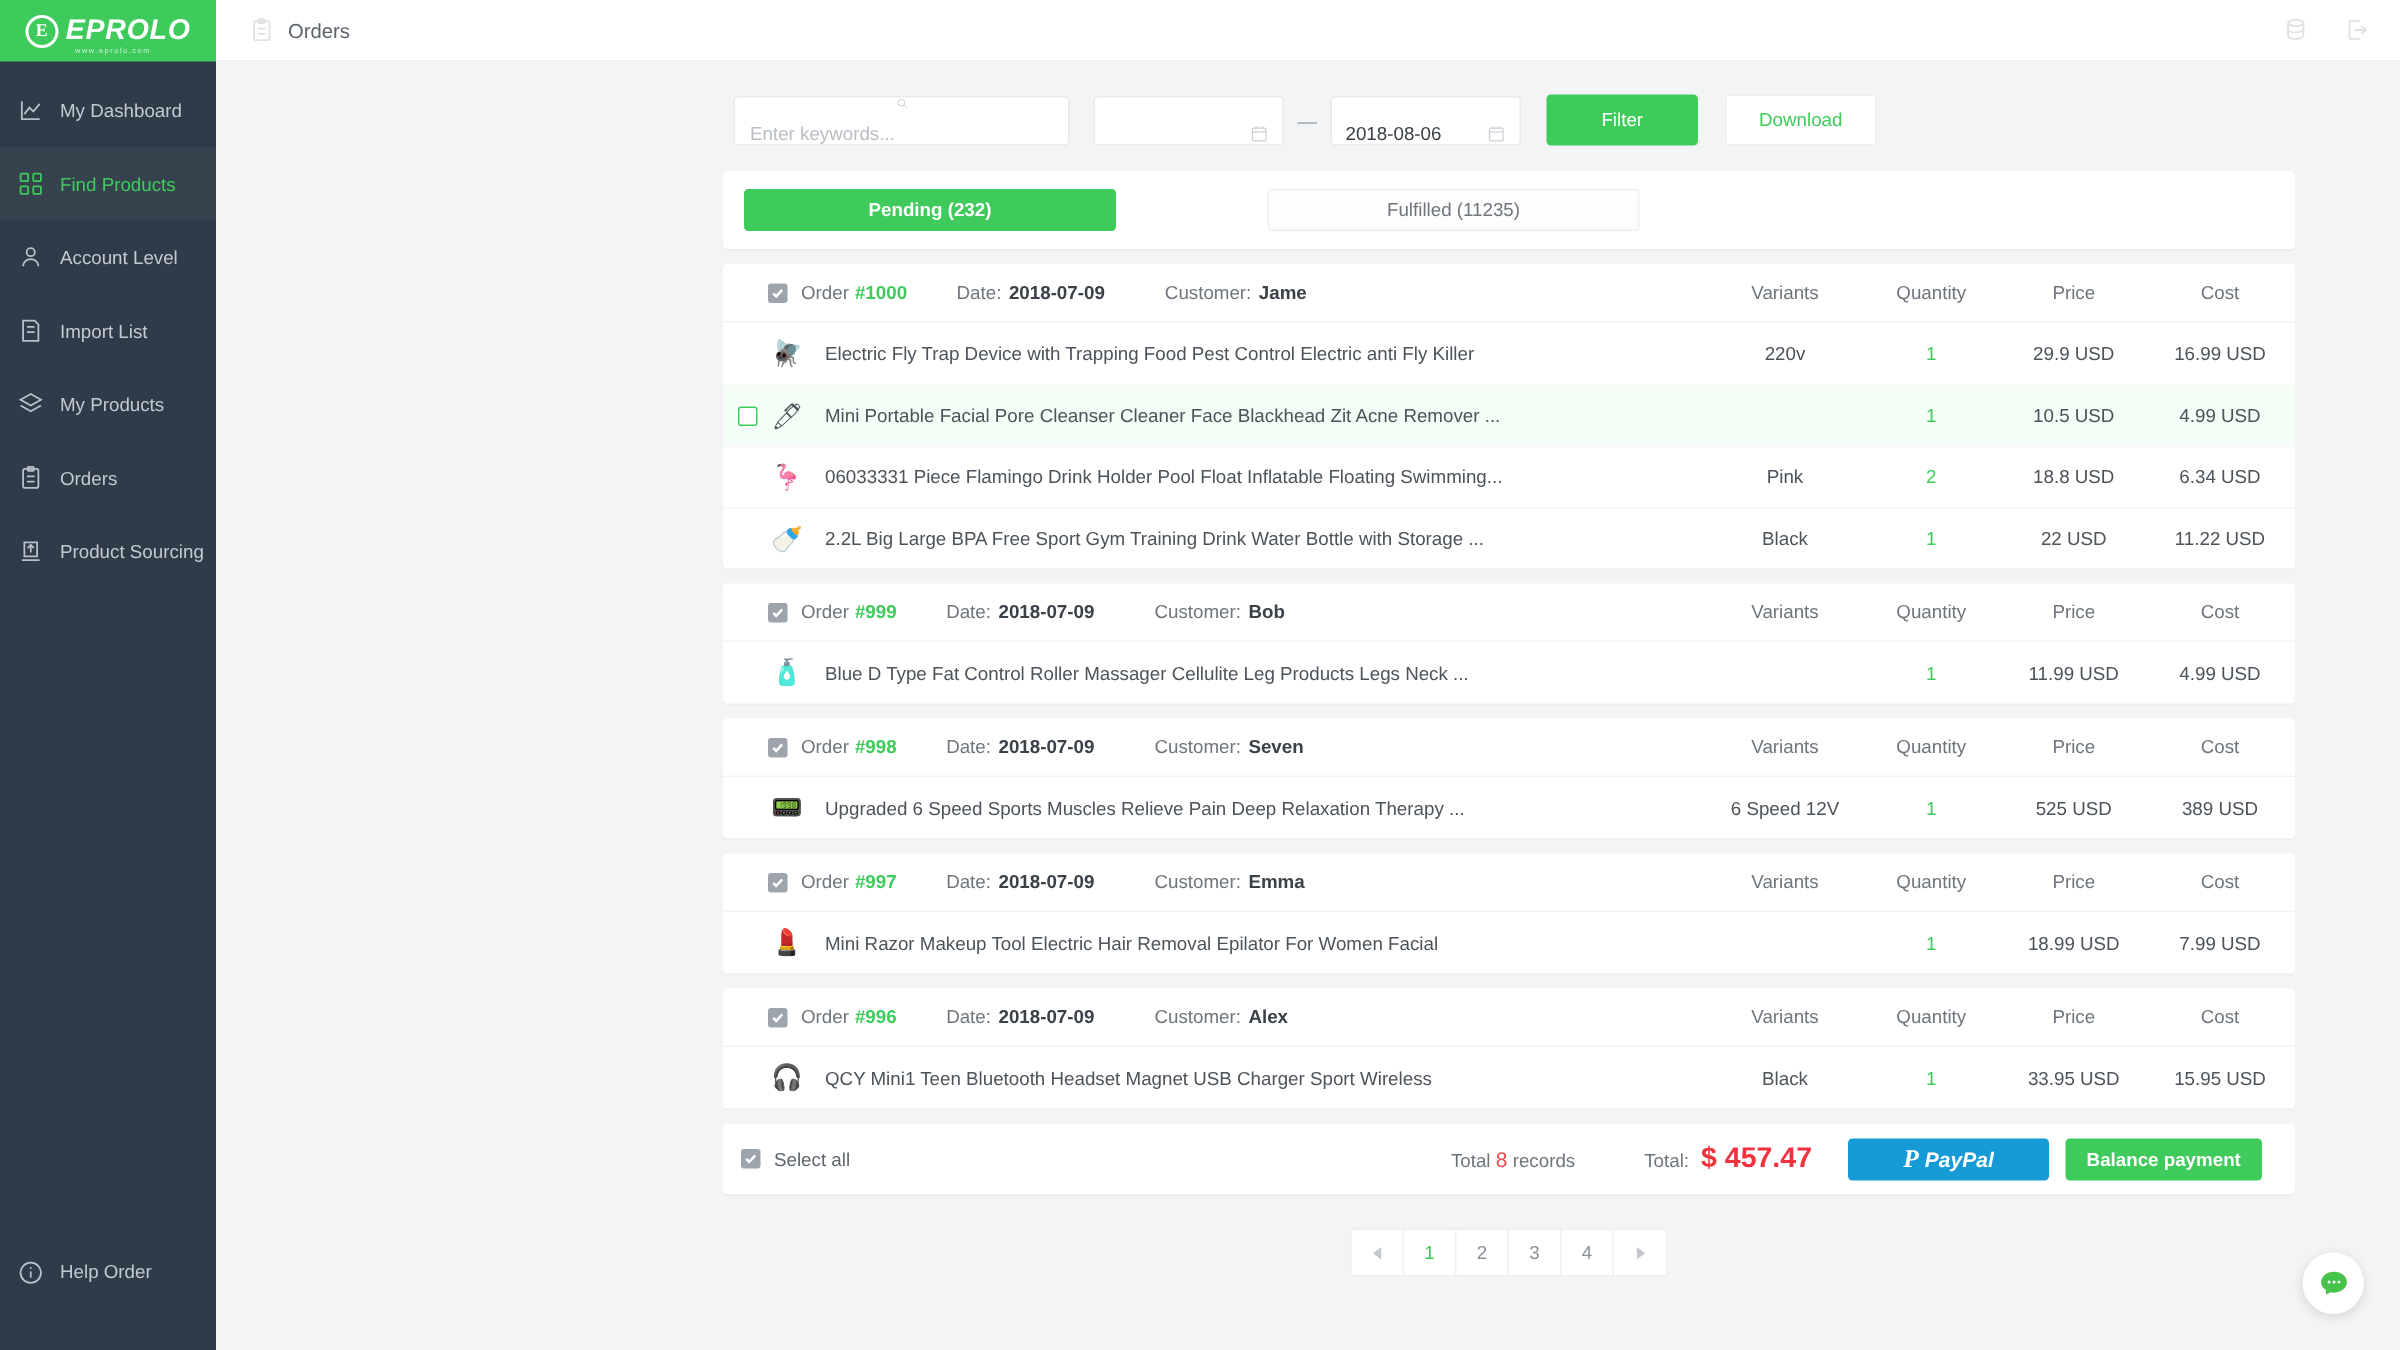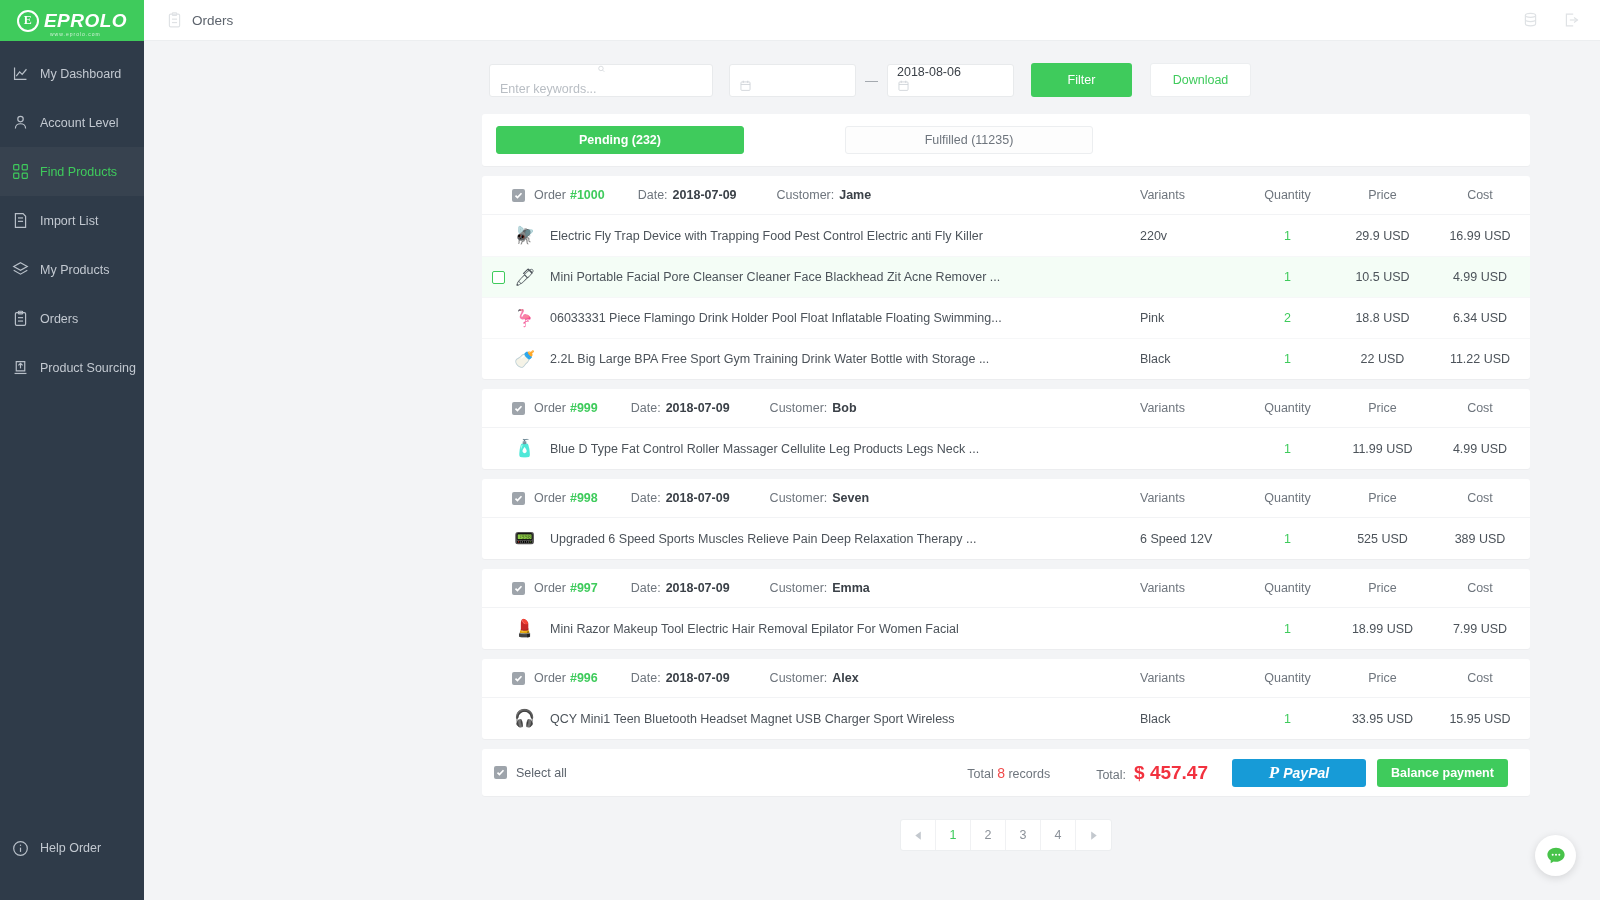--- a/index.html
+++ b/index.html
@@ -74,23 +74,22 @@
   }
   .search-box input {
     border: none; outline: none; font-size: 12.5px; color: #3b4148;
     width: 100%; font-family: inherit; background: transparent;
   }
   .search-box input::placeholder { color: #b9bec4; }
   .sico { width: 15px; height: 15px; stroke: #c2c7cc; fill: none; stroke-width: 1.5; }
 
   .date-box {
     width: 127px; height: 33px; background: #fff; border: 1px solid #e8eaec;
-    border-radius: 3px; display: flex; align-items: flex-start; padding: 0 9px;
+    border-radius: 3px; display: flex; align-items: flex-end; padding: 0 9px;
     margin-left: 16px;
-    flex-direction: column;
   }
   .date-box input {
     border: none; outline: none; font-size: 12.5px; color: #3b4148;
     width: 100%; font-family: inherit; background: transparent;
   }
   .cal-ico { width: 13px; height: 14px; flex:0 0 13px; stroke: #ccd1d6; fill: none; stroke-width: 1.3; }
   .dash { color: #9aa0a6; margin: 0 9px; font-size: 13px; }
   .btn-filter {
     width: 101px; height: 34px; background: #3fcb5c; color: #fff;
     border: none; border-radius: 3px; font-size: 12.5px; cursor: pointer;
@@ -132,21 +131,21 @@
     justify-content: center; cursor: pointer; margin-right: 9px;
   }
   .cbx svg { width: 9px; height: 9px; stroke: #fff; fill: none; stroke-width: 2.2; }
   .cbx.green { background: #9ea4ab; }
   .cbx.empty { background: #fff; border: 1px solid #3fcb5c; }
   .ord-num { color: #3fcb5c; font-weight: bold; margin-left: 4px; }
   .ord-lbl { margin-left: 33px; }
   .ord-strong { color: #3b4148; font-weight: bold; }
   .cust-lbl { margin-left: 40px; }
 
-  .col-variants { width: 100px; text-align: left; margin-left: auto; }
+  .col-variants { width: 100px; text-align: center; margin-left: auto; }
   .col-qty { width: 95px; text-align: center; }
   .col-price { width: 95px; text-align: center; }
   .col-cost { width: 100px; text-align: center; }
 
   .prow {
     height: 41px; display: flex; align-items: center; font-size: 12.5px;
     color: #4c535a; padding-left: 30px; position: relative;
   }
   .prow + .prow { border-top: 1px solid #f6f7f8; }
   .prow.hovered { background: #f4fdf6; }
@@ -221,35 +220,35 @@
     </div>
 
     <nav class="nav">
       <div class="nav-item">
         <svg class="nico" viewBox="0 0 20 20">
           <path d="M3 3v14h14"></path>
             <polyline points="5,13 9,8 12,11 17,5"></polyline>
         </svg>
         <span>My Dashboard</span>
       </div>
-      <div class="nav-item">
-        <svg class="nico" viewBox="0 0 20 20">
-          <circle cx="10" cy="6" r="3.2"></circle>
-            <path d="M4 17c0-3.3 2.7-5.5 6-5.5s6 2.2 6 5.5"></path>
-        </svg>
-        <span>Account Level</span>
-      </div>
       <div class="nav-item active">
         <svg class="nico" viewBox="0 0 20 20">
           <rect x="2" y="2" width="6" height="6" rx="1"></rect>
             <rect x="12" y="2" width="6" height="6" rx="1"></rect>
           <rect x="2" y="12" width="6" height="6" rx="1"></rect>
             <rect x="12" y="12" width="6" height="6" rx="1"></rect>
         </svg>
         <span>Find Products</span>
+      </div>
+      <div class="nav-item">
+        <svg class="nico" viewBox="0 0 20 20">
+          <circle cx="10" cy="6" r="3.2"></circle>
+            <path d="M4 17c0-3.3 2.7-5.5 6-5.5s6 2.2 6 5.5"></path>
+        </svg>
+        <span>Account Level</span>
       </div>
       <div class="nav-item">
         <svg class="nico" viewBox="0 0 20 20">
           <path d="M4 2h9l3 3v13H4z"></path>
             <line x1="7" y1="7" x2="13" y2="7"></line>
             <line x1="7" y1="11" x2="13" y2="11"></line>
         </svg>
         <span>Import List</span>
       </div>
       <div class="nav-item">

